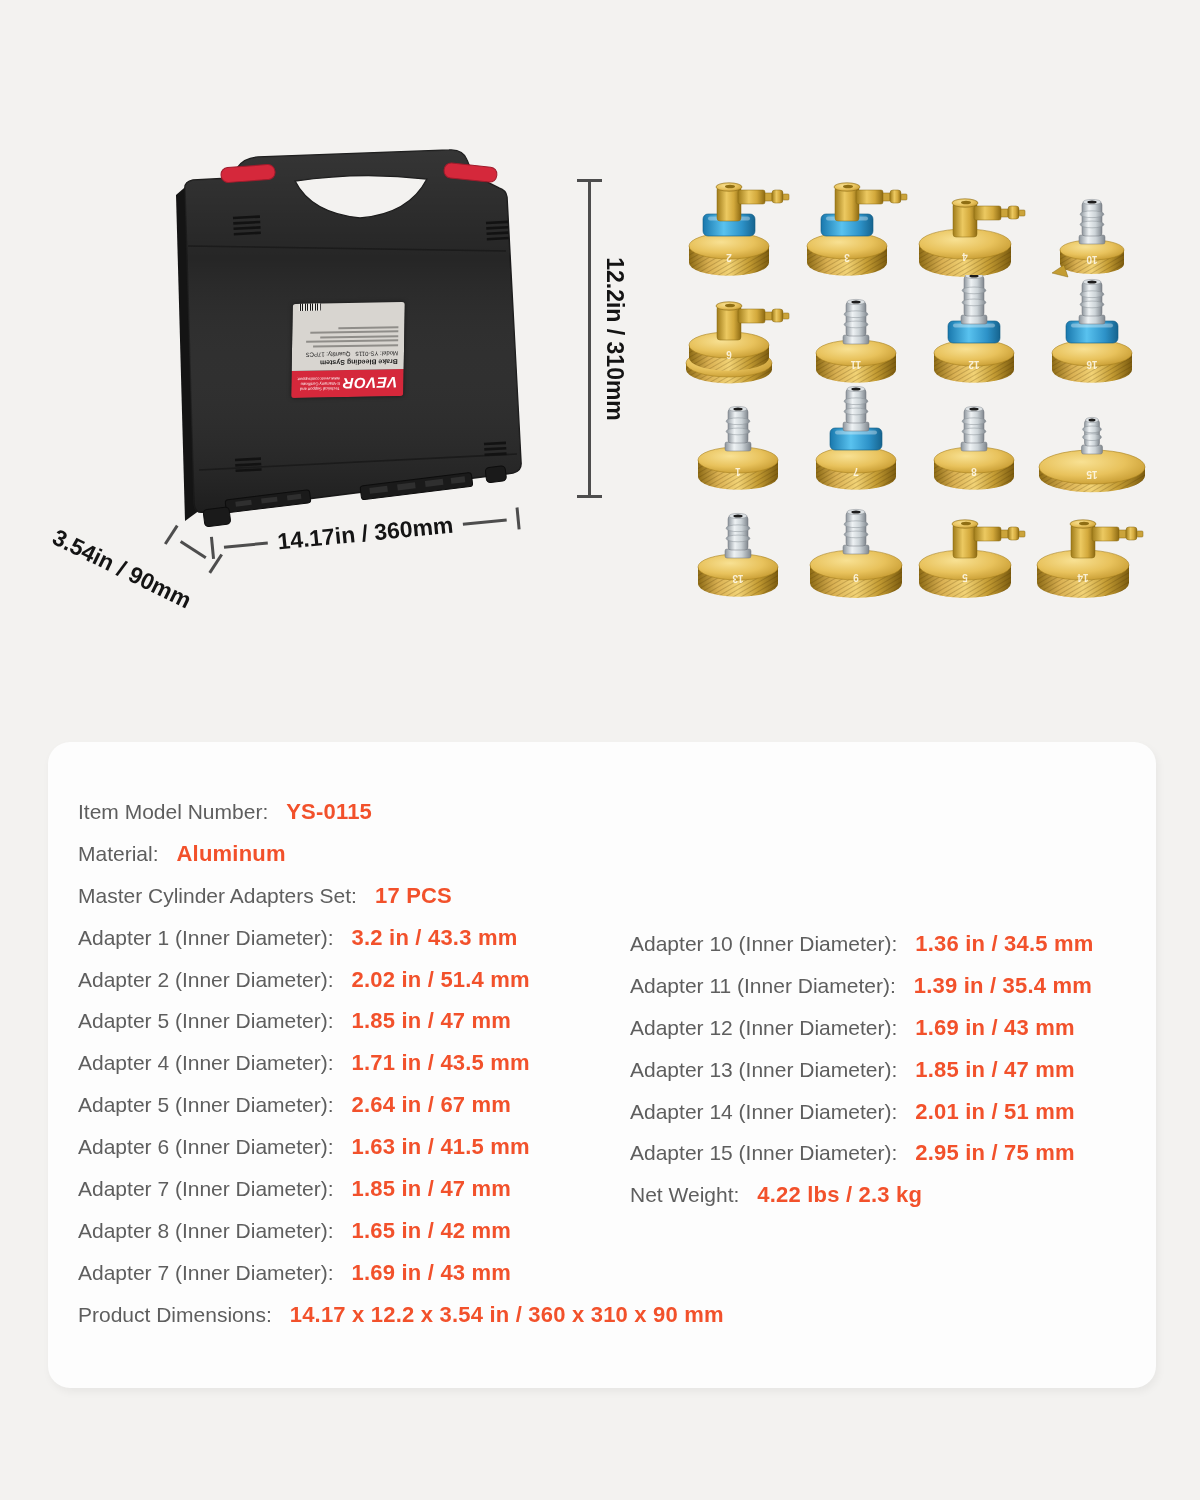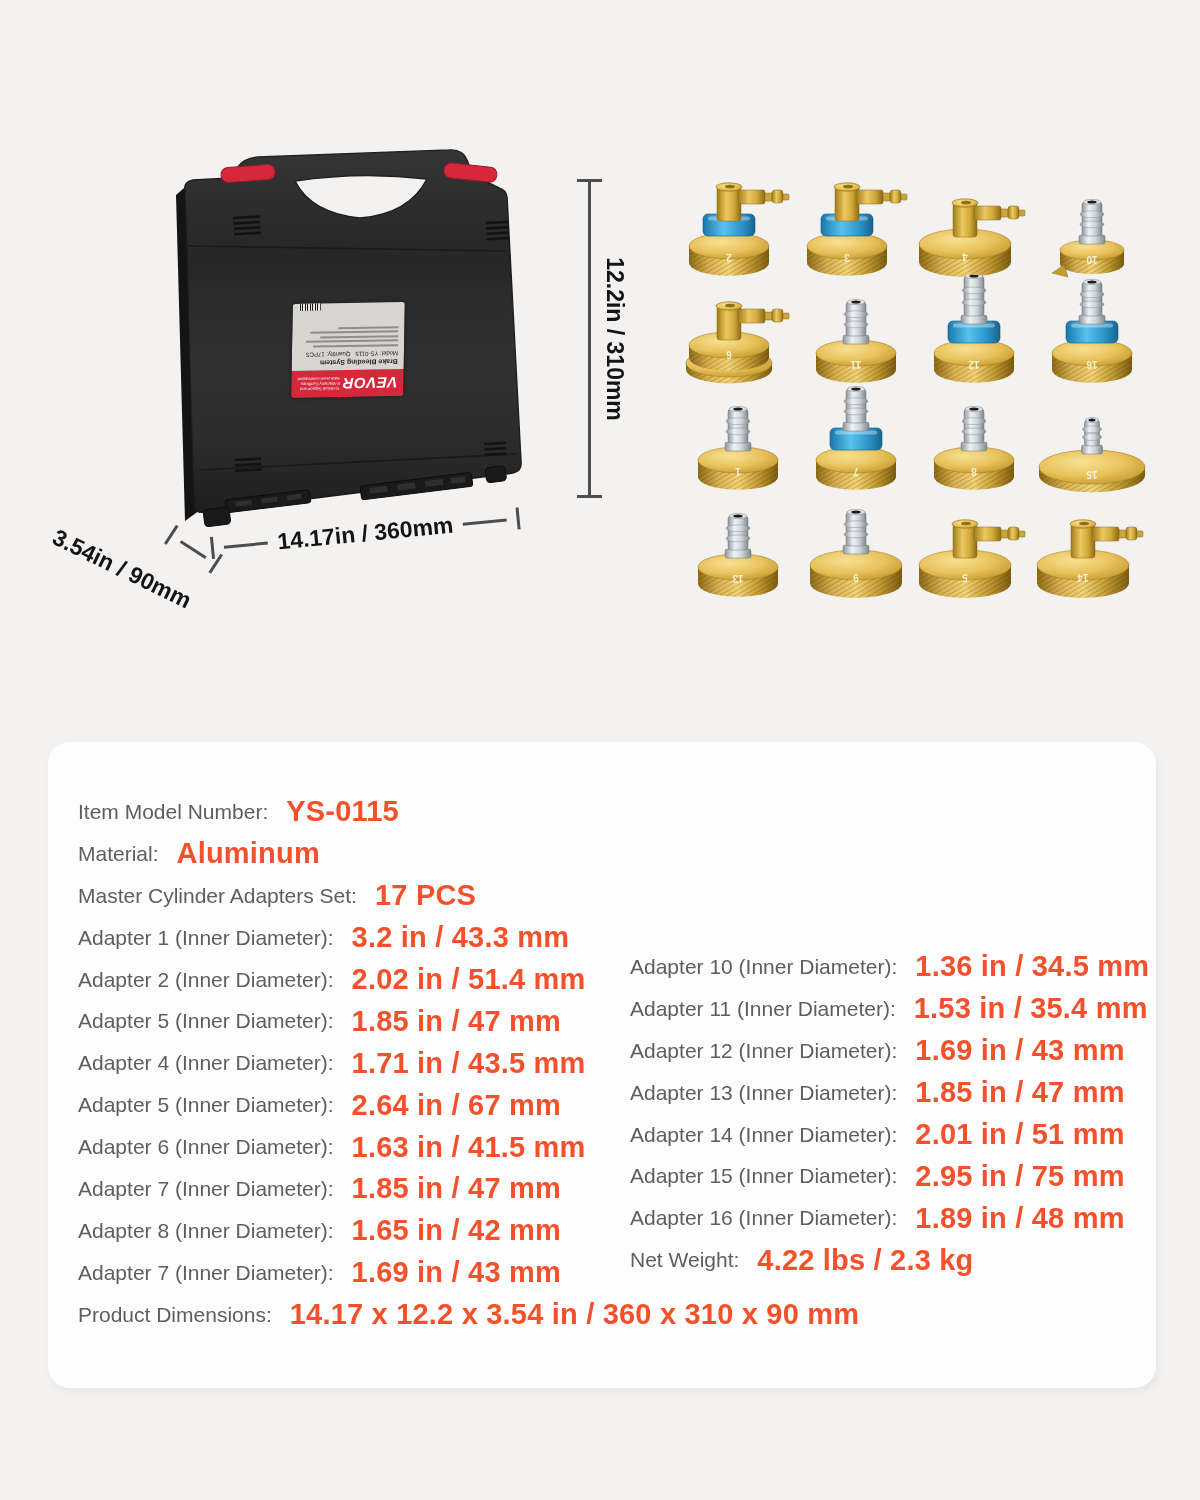--- a/index.html
+++ b/index.html
@@ -42,24 +42,24 @@
   
   #adapters-grid{position:absolute;left:679px;top:173px;width:472px;
                  display:grid;grid-template-columns:repeat(4,118px);grid-auto-rows:107px;}
   .adapter-cell{position:relative;}
   .adapter-cell svg{display:block;margin-top:-5px;}
 
   
   #spec-panel{position:absolute;left:48px;top:742px;width:1108px;height:646px;border-radius:22px;
               background:var(--panel-bg,#fdfdfd);box-shadow:2px 4px 8px rgba(0,0,0,.05);}
   #spec-left{position:absolute;left:78px;top:791px;}
-  #spec-right{position:absolute;left:630px;top:946px;}
+  #spec-right{position:absolute;left:630px;top:923px;}
   .spec-row{height:41.9px;display:flex;align-items:center;white-space:nowrap;text-align:right;}
   .spec-label{font-size:21px;color:var(--label-gray,#5e5e5e);margin-right:18px;}
-  .spec-value{font-size:29px;font-weight:700;color:var(--accent,#f2512b);letter-spacing:.2px;}
+  .spec-value{font-size:22px;font-weight:700;color:var(--accent,#f2512b);letter-spacing:.2px;}
 </style>
 </head>
 <body>
 
 <svg width="0" height="0" style="position:absolute" aria-hidden="true">
   <defs>
     <radialGradient id="gTop" cx="40%" cy="35%" r="75%">
       <stop offset="0" stop-color="#f8e193"></stop>
         <stop offset=".55" stop-color="#e8c25c"></stop>
         <stop offset="1" stop-color="#c2962c"></stop>
@@ -538,41 +538,37 @@
         <span class="spec-value">14.17 x 12.2 x 3.54 in / 360 x 310 x 90 mm</span>
       </div>
     </div>
   <div id="spec-right">
       <div class="spec-row">
         <span class="spec-label">Adapter 10 (Inner Diameter):</span>
         <span class="spec-value">1.36 in / 34.5 mm</span>
       </div>
       <div class="spec-row">
         <span class="spec-label">Adapter 11 (Inner Diameter):</span>
-        <span class="spec-value">1.53 in / 35.4 mm</span>
+        <span class="spec-value">1.39 in / 35.4 mm</span>
       </div>
       <div class="spec-row">
         <span class="spec-label">Adapter 12 (Inner Diameter):</span>
         <span class="spec-value">1.69 in / 43 mm</span>
       </div>
       <div class="spec-row">
         <span class="spec-label">Adapter 13 (Inner Diameter):</span>
         <span class="spec-value">1.85 in / 47 mm</span>
       </div>
       <div class="spec-row">
         <span class="spec-label">Adapter 14 (Inner Diameter):</span>
         <span class="spec-value">2.01 in / 51 mm</span>
       </div>
       <div class="spec-row">
         <span class="spec-label">Adapter 15 (Inner Diameter):</span>
         <span class="spec-value">2.95 in / 75 mm</span>
       </div>
       <div class="spec-row">
-        <span class="spec-label">Adapter 16 (Inner Diameter):</span>
-        <span class="spec-value">1.89 in / 48 mm</span>
-      </div>
-      <div class="spec-row">
         <span class="spec-label">Net Weight:</span>
         <span class="spec-value">4.22 lbs / 2.3 kg</span>
       </div>
     </div>
 
 </div>
 
 </body></html>

